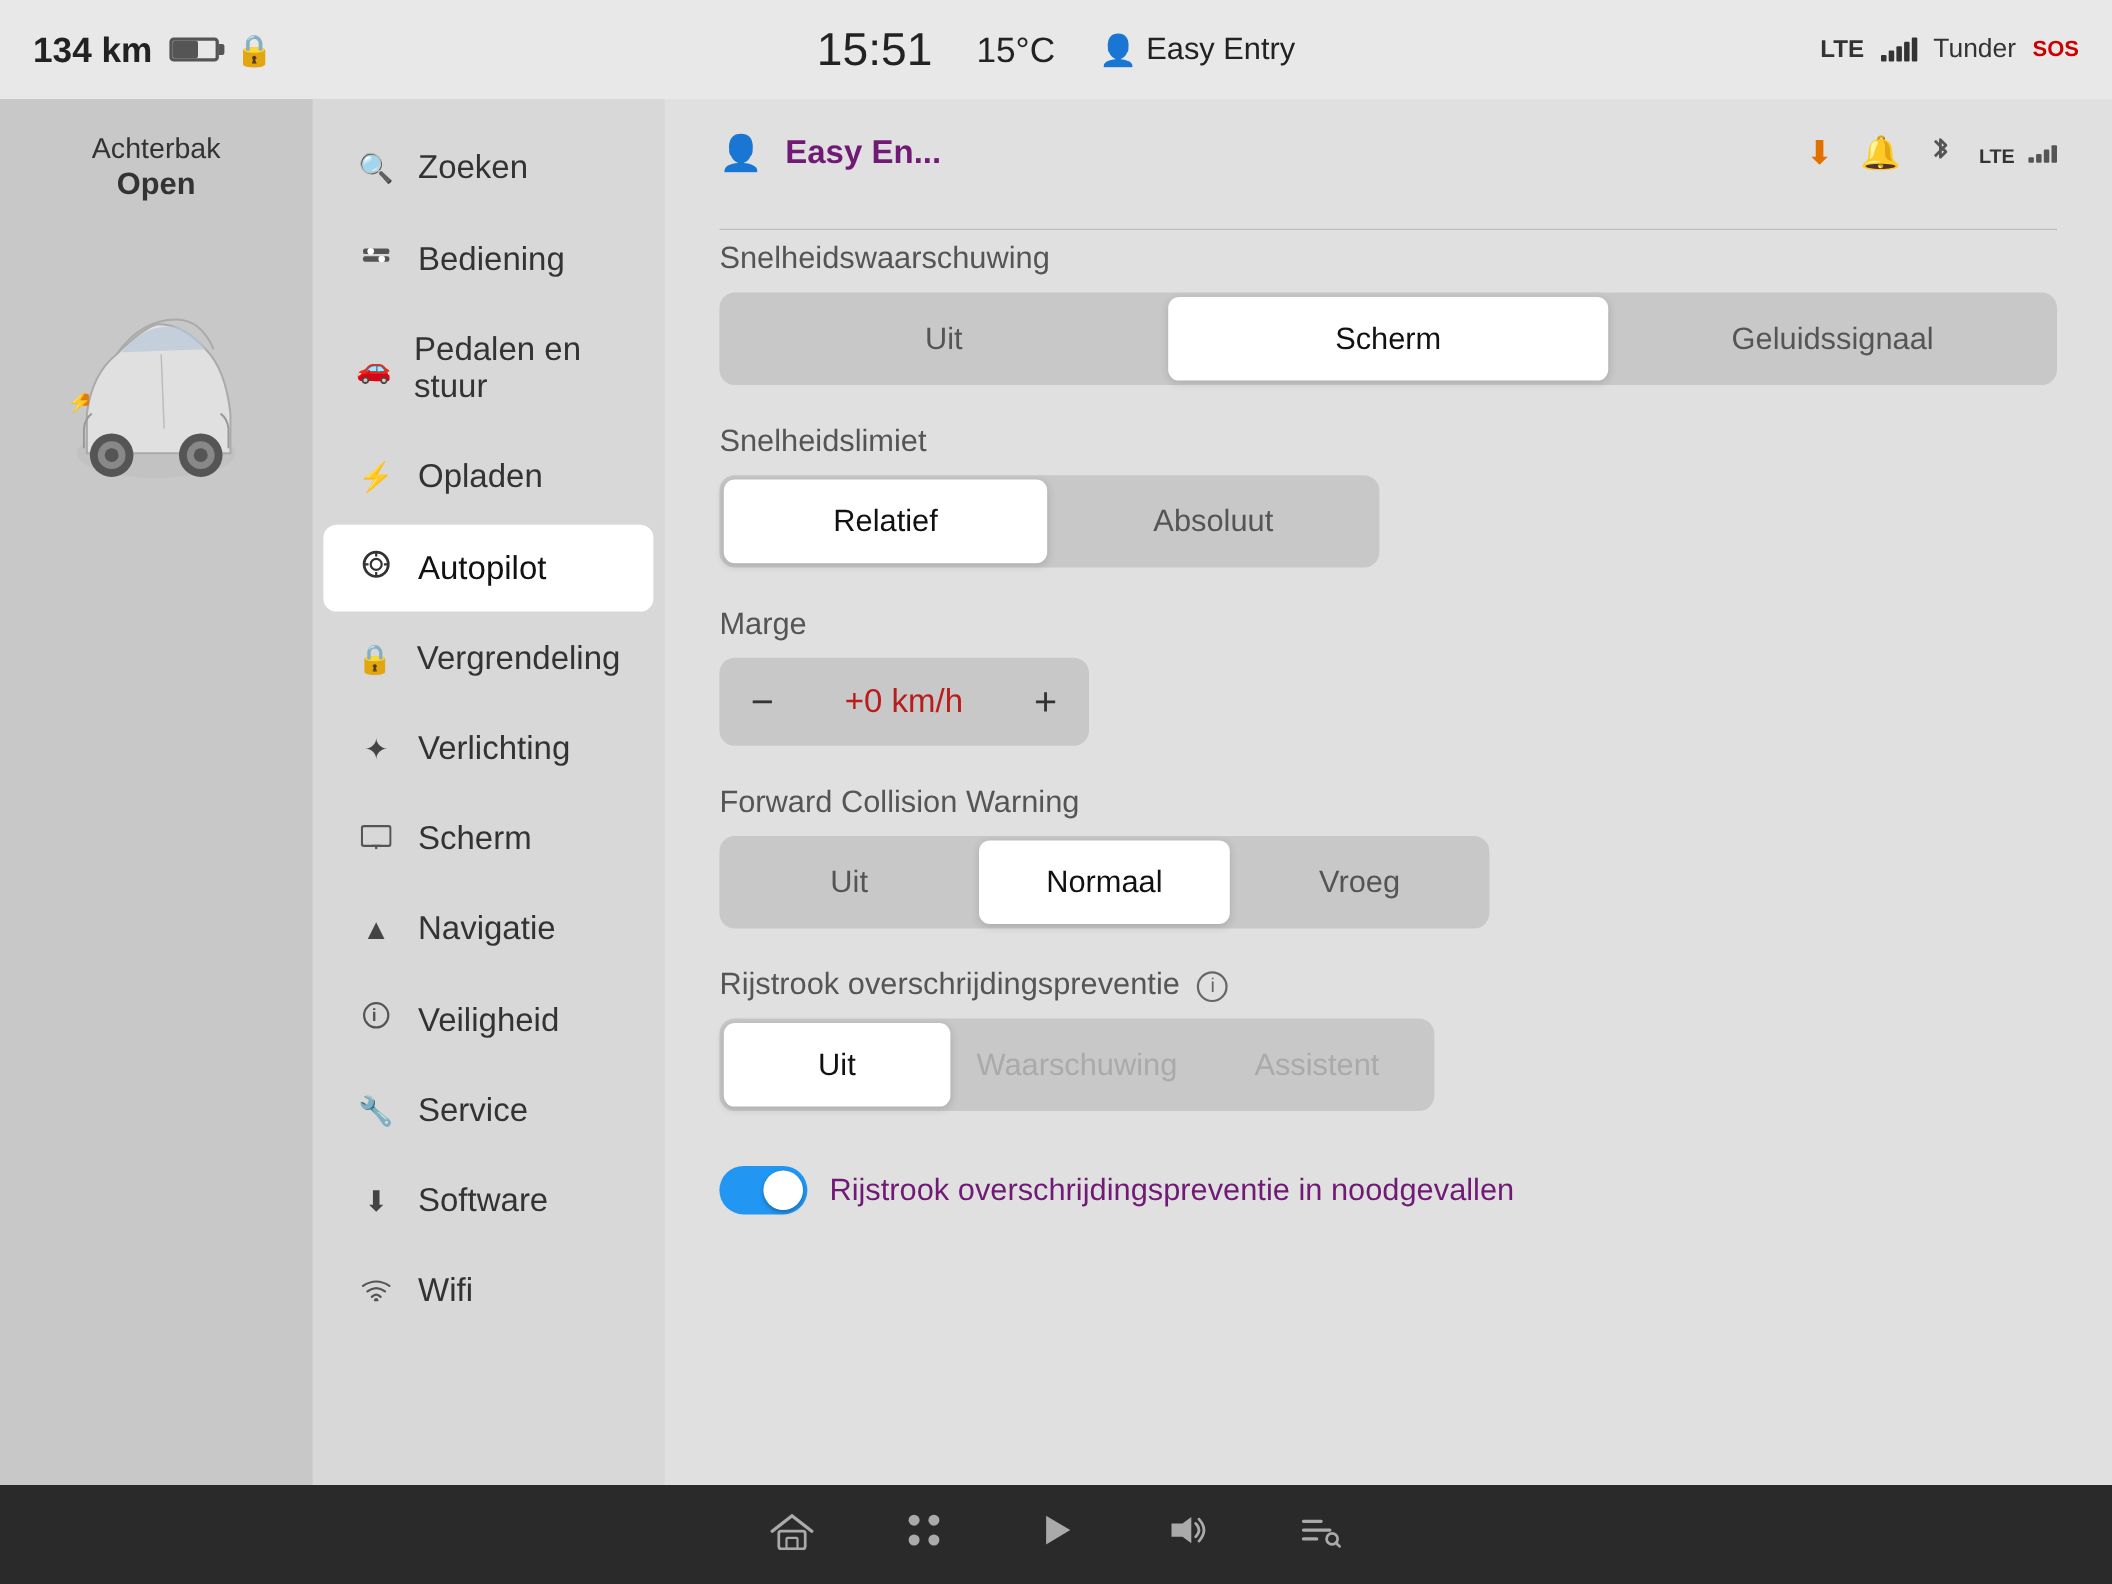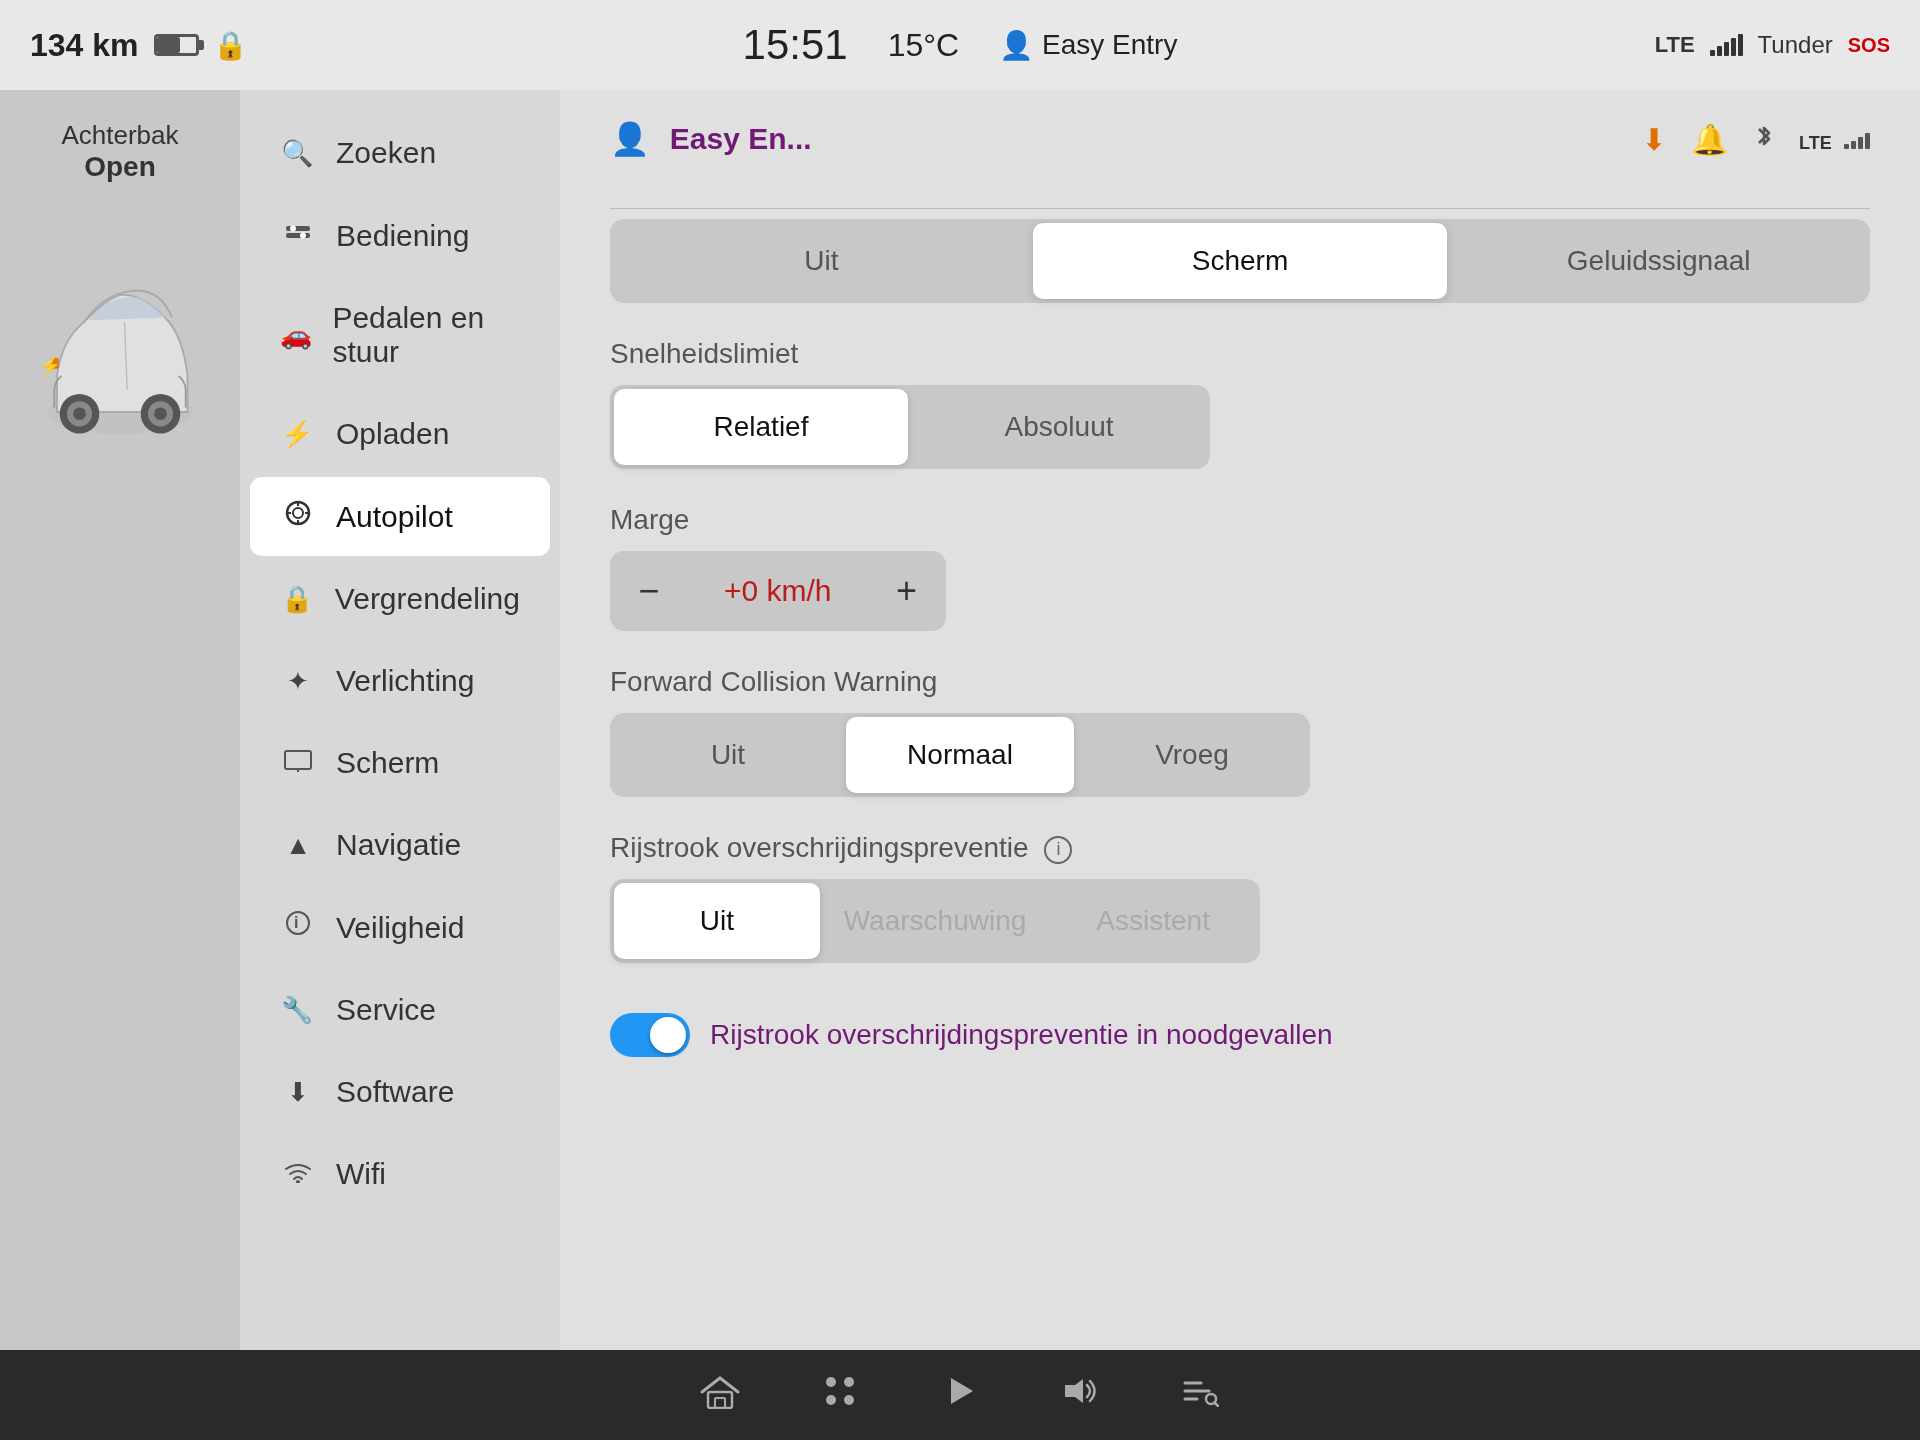--- a/index.html
+++ b/index.html
@@ -124,21 +124,21 @@
       top: 90px;
       left: 0;
       right: 0;
       bottom: 90px;
       background: #d0d0d0;
       display: flex;
     }
 
     
     .vehicle-panel {
-      width: 240px;
+      width: 284px;
       background: #c8c8c8;
       display: flex;
       flex-direction: column;
       align-items: center;
       padding: 30px 20px;
       position: relative;
     }
 
     .vehicle-status {
       font-size: 26px;
@@ -617,20 +617,21 @@
             <div class="signal-bar" style="height:12px;background:#555;"></div>
             <div class="signal-bar" style="height:16px;background:#555;"></div>
           </div>
         </span>
       </div>
     </div>
 
     <div class="divider"></div>
 
     <div class="settings-section">
+      <div class="section-label">Snelheidswaarschuwing</div>
       <div class="btn-group">
         <button class="btn-group-btn">Uit</button>
         <button class="btn-group-btn active">Scherm</button>
         <button class="btn-group-btn">Geluidssignaal</button>
       </div>
     </div>
 
     <div class="settings-section">
       <div class="section-label">Snelheidslimiet</div>
       <div class="btn-group" style="max-width:600px;">

